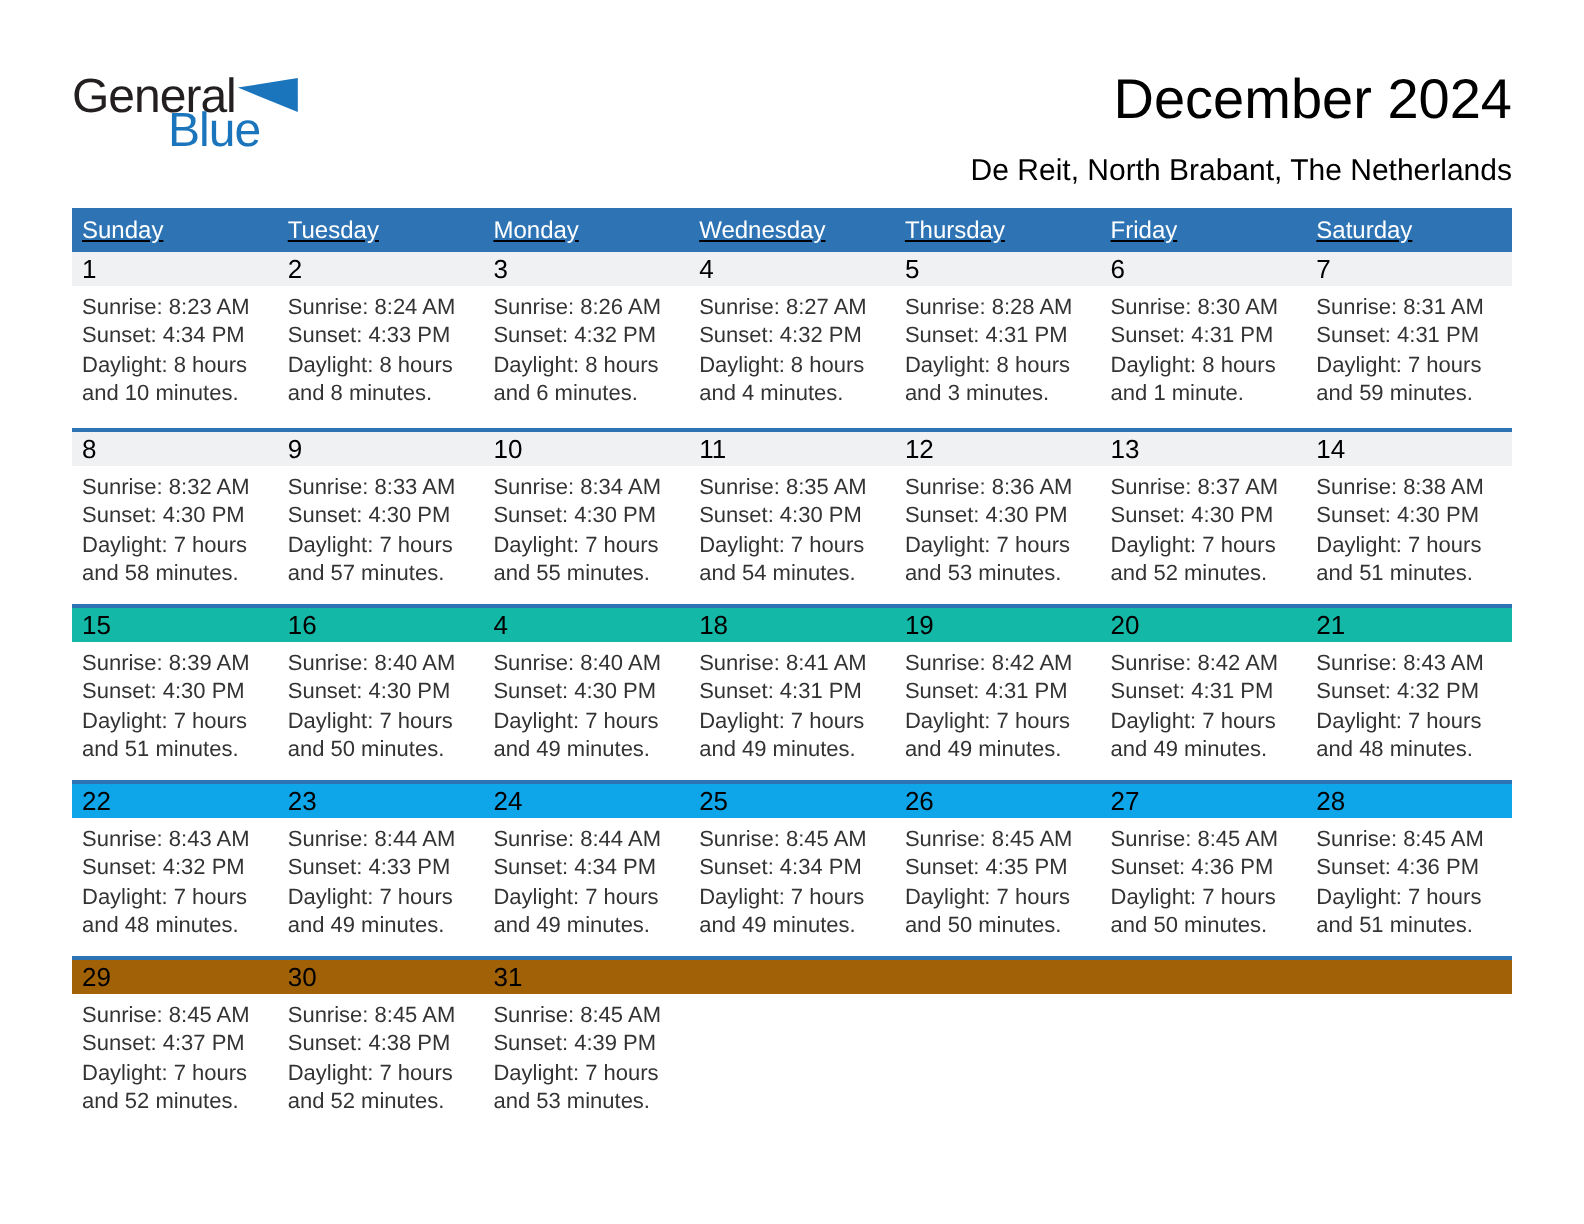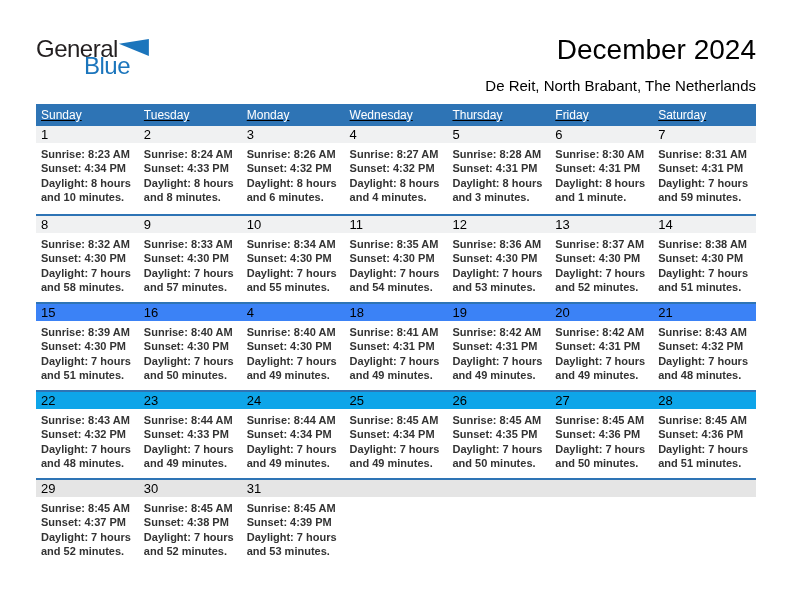--- a/index.html
+++ b/index.html
@@ -25,21 +25,21 @@
   .subtitle{position:absolute;top:77px;right:36px;font-size:15px;color:#000;text-align:right;}
   
   .calendar{position:absolute;left:36px;top:104px;width:720px;}
   .weekday-row{display:flex;height:22px;text-decoration:underline;}
   .weekday-cell{flex:1;color:#fff;font-size:12px;line-height:23px;padding-left:5px;overflow:hidden;}
   .week{box-sizing:border-box;height:88px;}
   .week.bordered{border-top:2px solid #2e74b5;}
   .band{display:flex;height:17px;background:#f0f1f2;}
   .band-cell{flex:1;font-size:13px;line-height:17px;padding-left:5px;color:#000;overflow:hidden;}
   .details{display:flex;}
-  .detail-cell{flex:1;padding:4px 3px 0 5px;font-size:11px;line-height:14.4px;color:#333;overflow:hidden;font-weight:bold;}
+  .detail-cell{flex:1;padding:4px 3px 0 5px;font-size:11px;line-height:14.4px;color:#333;overflow:hidden;}
 </style>
 </head>
 <body>
 
 <div class="page">
 
   <div class="logo">
     <div class="logo-top">
       <span class="logo-general">General</span>
       <span class="logo-triangle"></span>
@@ -165,21 +165,21 @@
             </div>
             <div class="detail-cell">
               <div class="detail-line">Sunrise: 8:38 AM</div>
               <div class="detail-line">Sunset: 4:30 PM</div>
               <div class="detail-line">Daylight: 7 hours</div>
               <div class="detail-line">and 51 minutes.</div>
             </div>
           </div>
         </div>
         <div class="week bordered" style="border-top-color: rgb(46, 116, 181);">
-          <div class="band" style="background: #3b82f6;">
+          <div class="band" style="background: #14b8a6;">
             <div class="band-cell">15</div>
             <div class="band-cell">16</div>
             <div class="band-cell">4</div>
             <div class="band-cell">18</div>
             <div class="band-cell">19</div>
             <div class="band-cell">20</div>
             <div class="band-cell">21</div>
           </div>
           <div class="details">
             <div class="detail-cell">
@@ -275,21 +275,21 @@
             </div>
             <div class="detail-cell">
               <div class="detail-line">Sunrise: 8:45 AM</div>
               <div class="detail-line">Sunset: 4:36 PM</div>
               <div class="detail-line">Daylight: 7 hours</div>
               <div class="detail-line">and 51 minutes.</div>
             </div>
           </div>
         </div>
         <div class="week bordered" style="border-top-color: rgb(46, 116, 181);">
-          <div class="band" style="background: #e5e5e5;">
+          <div class="band" style="background: #a16207;">
             <div class="band-cell">29</div>
             <div class="band-cell">30</div>
             <div class="band-cell">31</div>
             <div class="band-cell"></div>
             <div class="band-cell"></div>
             <div class="band-cell"></div>
             <div class="band-cell"></div>
           </div>
           <div class="details">
             <div class="detail-cell">

